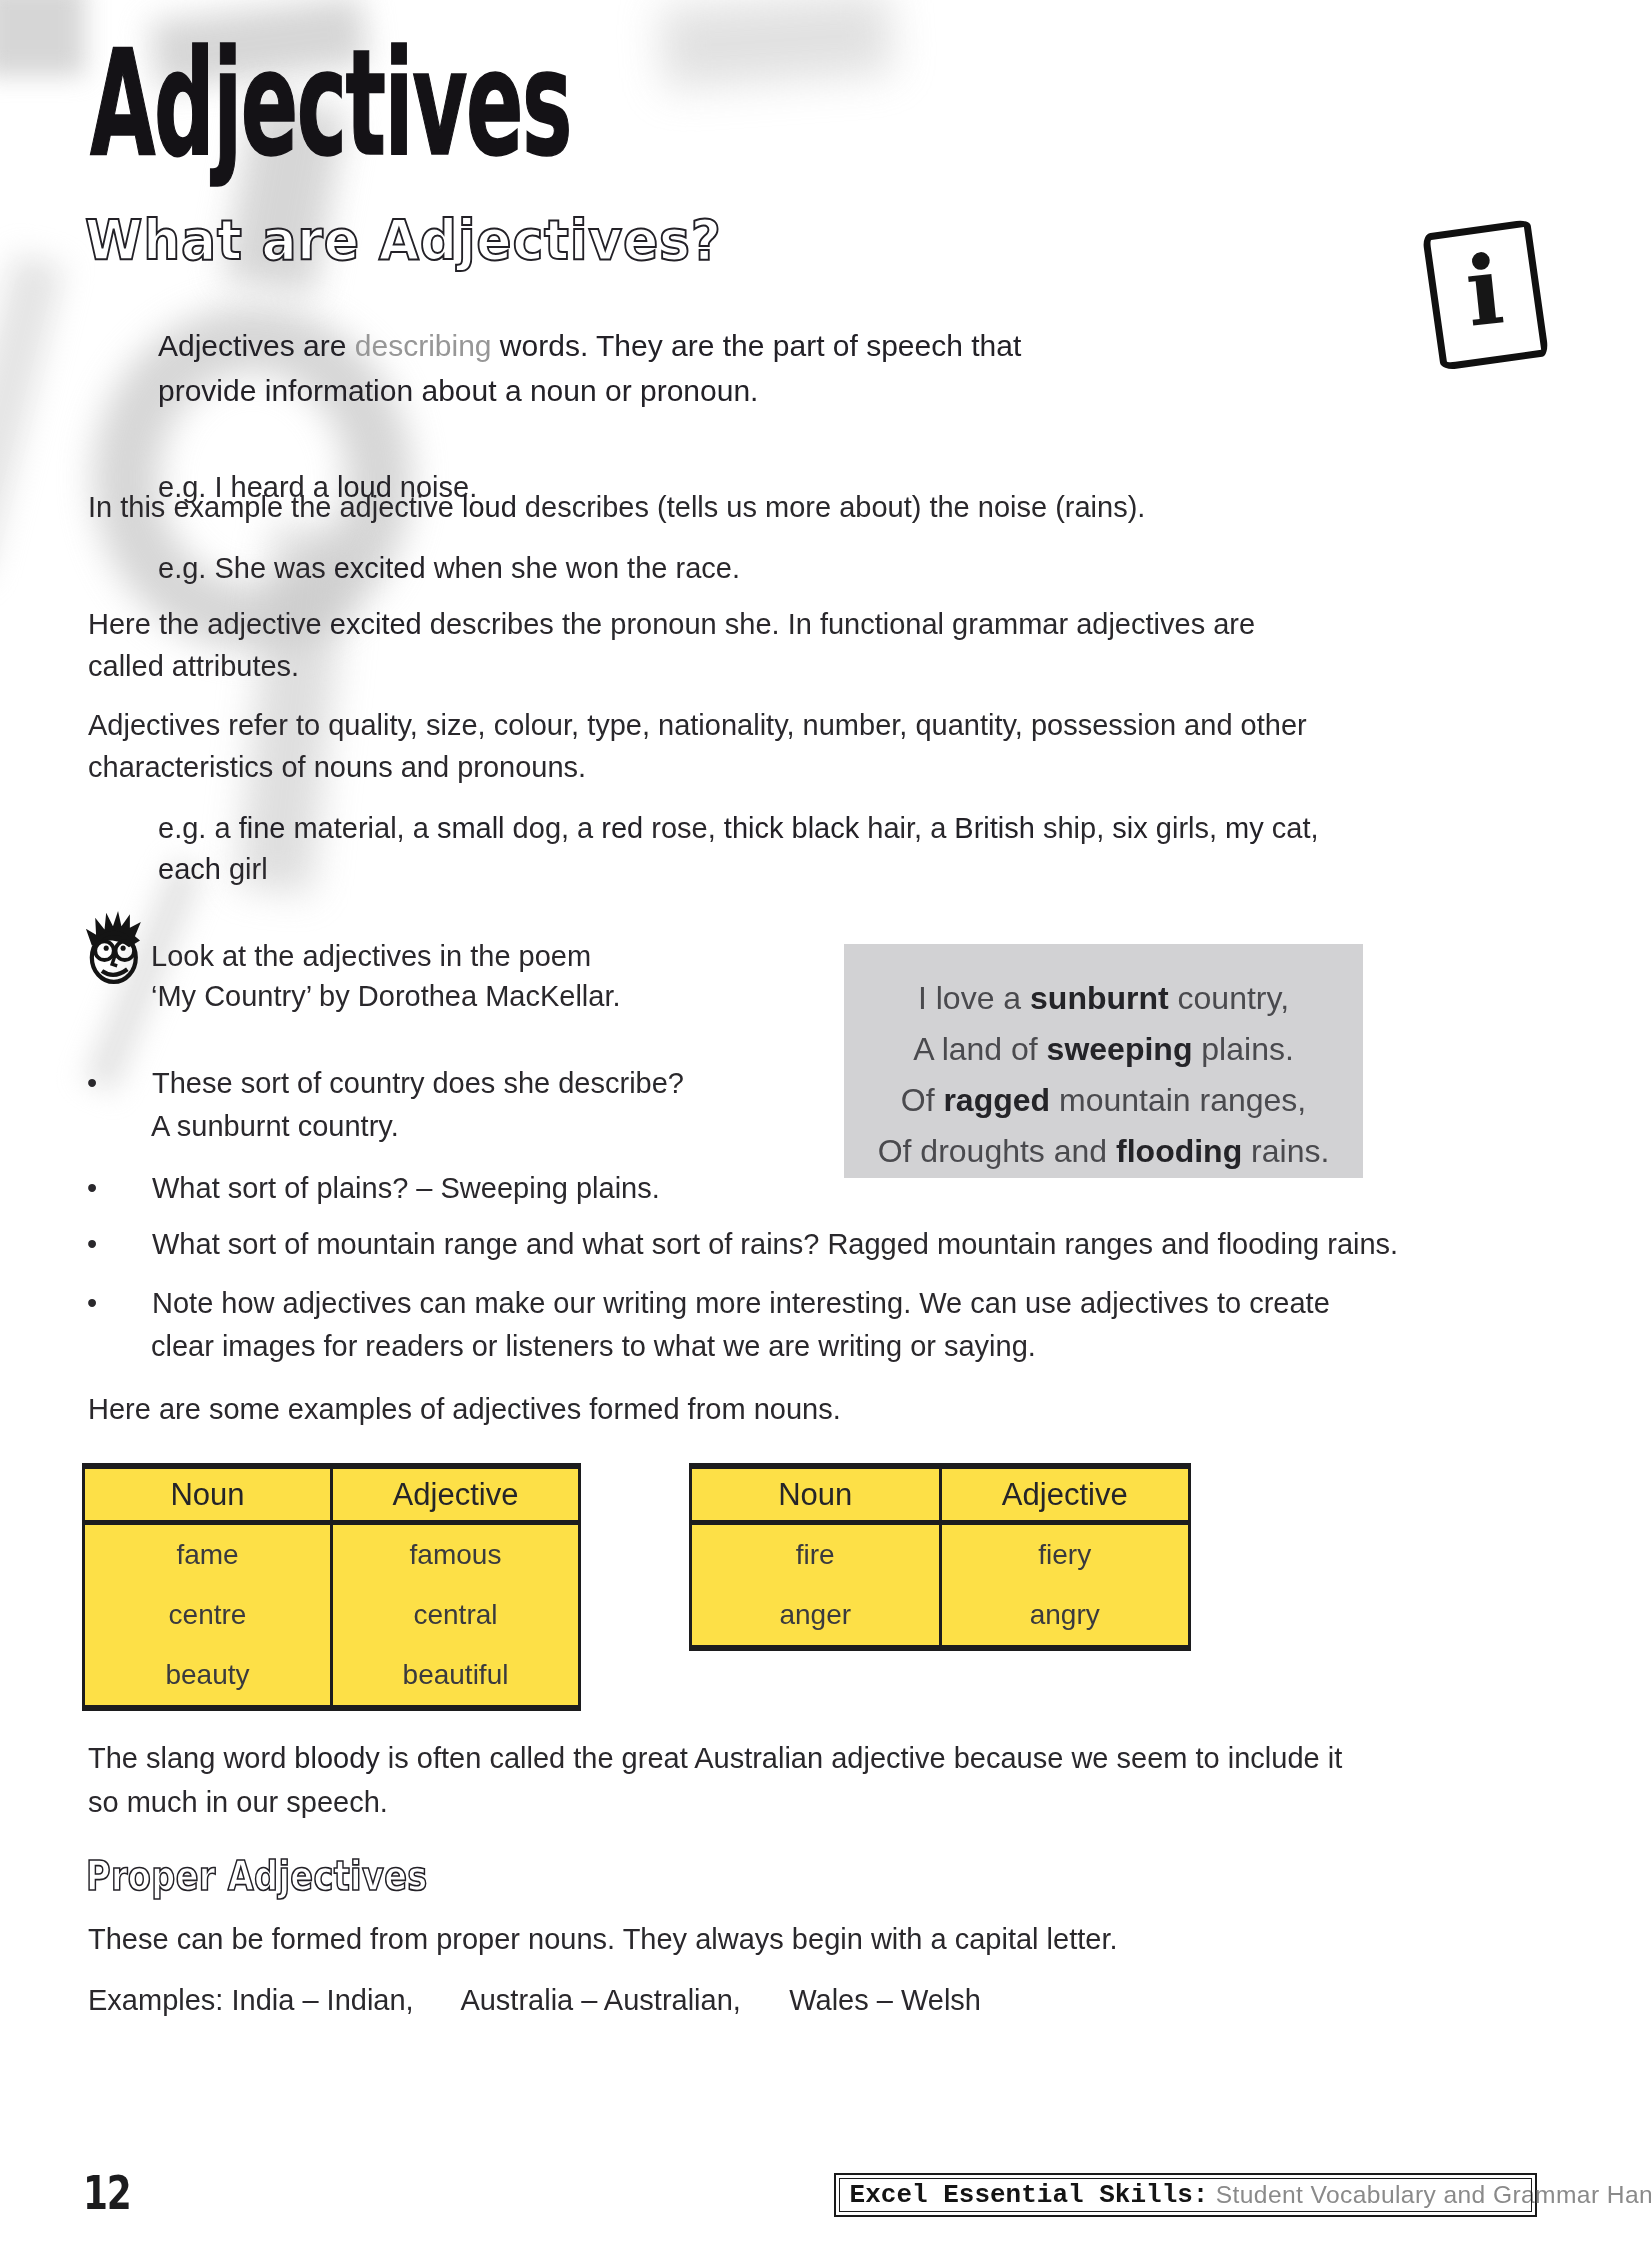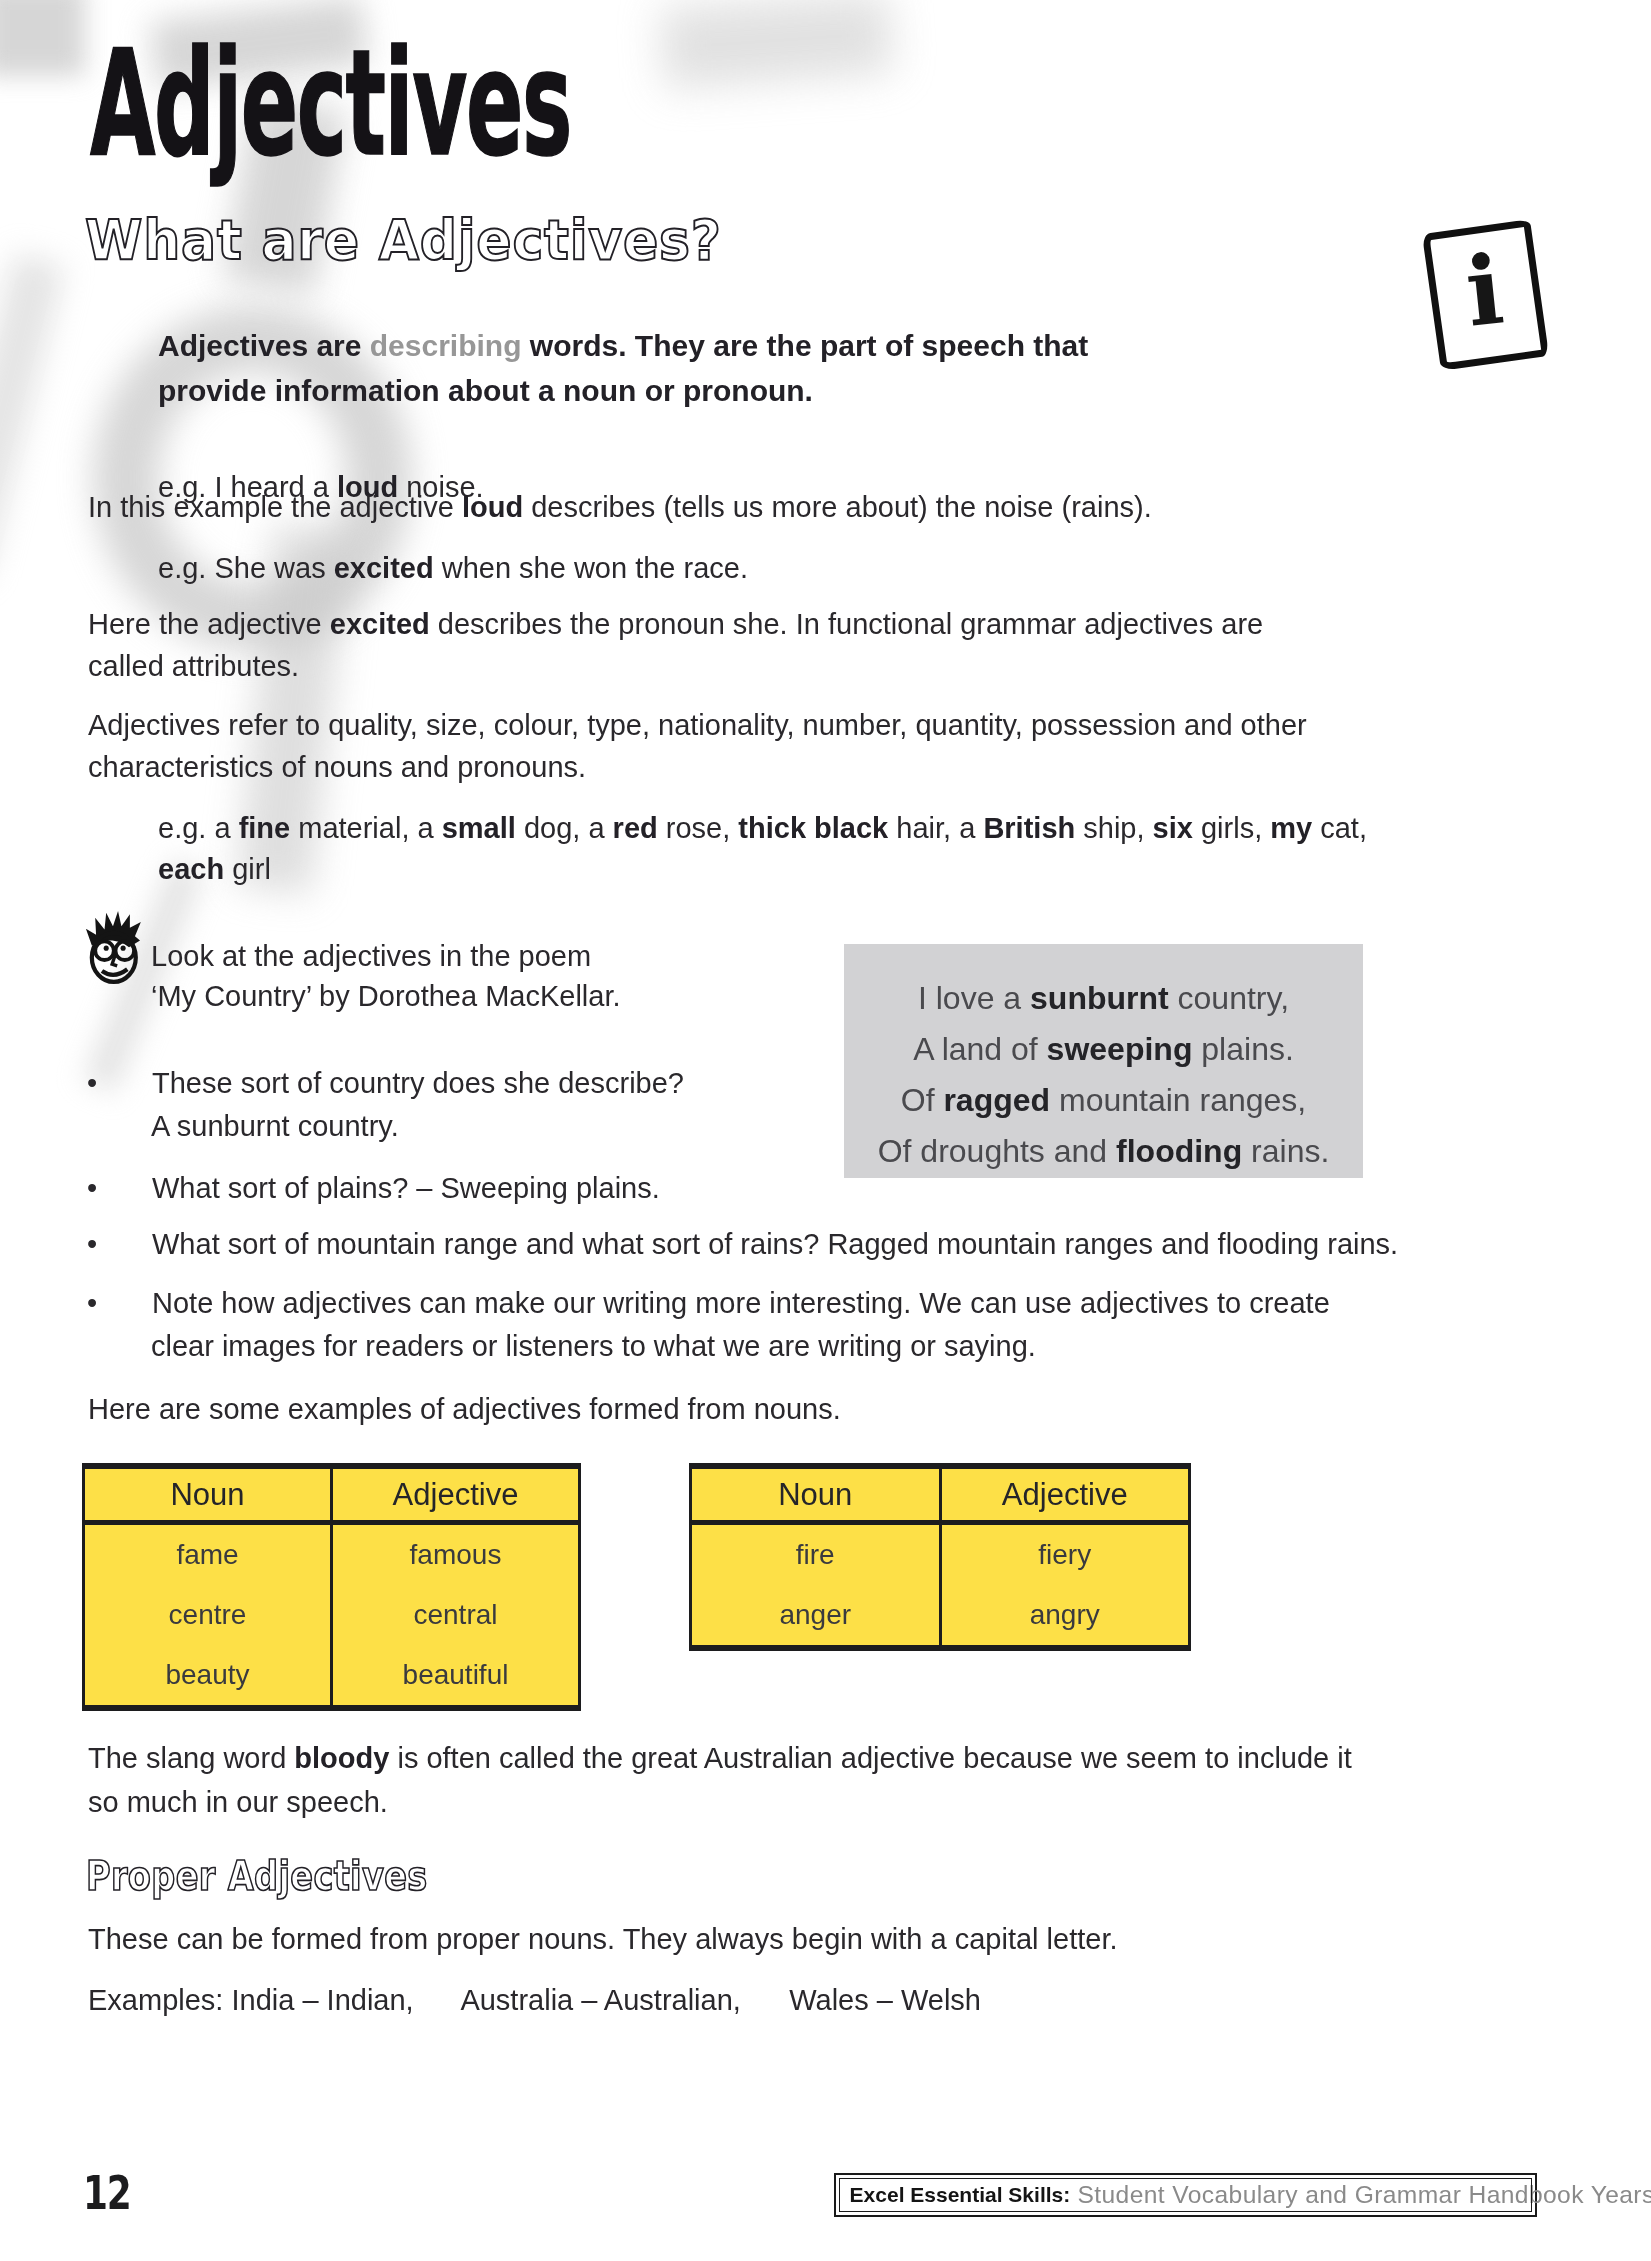--- a/index.html
+++ b/index.html
@@ -53,21 +53,21 @@
   .info .glyph{
     font-family:"DejaVu Serif", serif;font-weight:700;
     font-size:95px;line-height:1;color:#161616;margin-top:-8.5px;transform:rotate(2deg);
   }
 
   
   .line{
     position:absolute;white-space:pre;
     font-size:29px;line-height:1.2;color:#2a282c;z-index:1;
   }
-  .line .sb{font-weight:700;color:#232127;}
+  .line .sb{font-weight:400;color:#232127;}
   .line .sg{color:#979797;}
   .big{font-size:30px;}
   .mk{display:inline-block;width:65px;}
 
   
   .poem{
     position:absolute;left:844px;top:944px;width:519px;height:234px;
     background:#d2d2d4;box-sizing:border-box;padding-top:29px;
     text-align:center;z-index:1;
   }
@@ -99,21 +99,21 @@
     position:absolute;left:83px;top:2166px;
     font-family:"DejaVu Sans", sans-serif;font-weight:700;font-size:46px;color:#1c1c1e;
     transform:scaleX(.78);transform-origin:left top;letter-spacing:-1.7px;z-index:1;
   }
   .fbox{
     position:absolute;left:834px;top:2173px;width:703px;height:44px;
     border:2.5px solid #1a1a1a;outline:0.8px solid #1a1a1a;outline-offset:-6px;
     box-sizing:border-box;display:flex;align-items:center;padding-left:13.6px;
     white-space:pre;background:#fff;z-index:1;
   }
-  .fbox .brand{font-weight:700;font-size:21px;color:#141414;}
+  .fbox .brand{font-weight:700;font-size:26px;color:#141414;font-family:Liberation Mono, monospace;}
   .fbox .book{font-weight:400;font-size:24.6px;color:#8a8a8a;letter-spacing:0.4px;}
 </style>
 </head>
 <body>
 
 <div class="page">
 
   <div class="wm">
     <div class="s1"></div>
     <div class="s2"></div>

